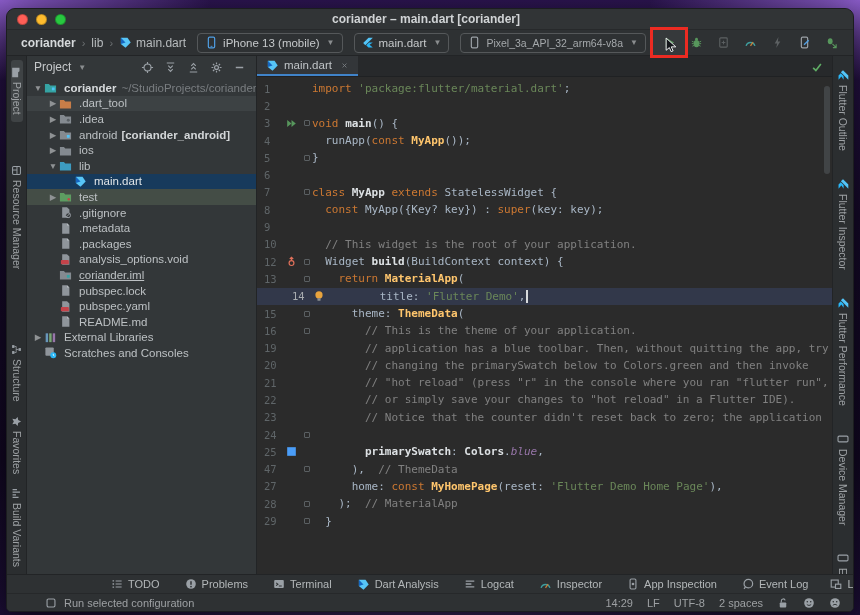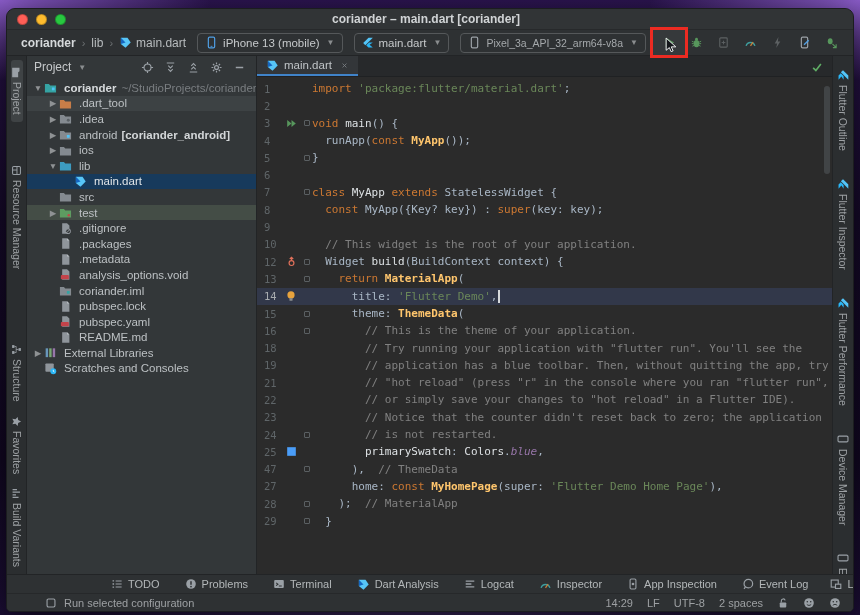--- a/index.html
+++ b/index.html
@@ -63,21 +63,21 @@
   .tab{display:flex;align-items:center;gap:5px;padding:0 9px;background:#333639;border-bottom:2px solid #4083c9;font-size:11.5px;color:#c0c4c7}
   .code{flex:1;position:relative;overflow:hidden;font-family:"DejaVu Sans Mono",monospace;font-size:11px;padding-top:3px}
   .line{display:flex;height:17.3px;align-items:center;position:relative}
   .line.cur{background:#32384a}
   .lnum{width:24px;flex:none;color:#5f6568;font-size:10.5px;padding-left:7px;font-family:"DejaVu Sans Mono",monospace}
   .gico{width:20px;flex:none;display:flex;justify-content:center;align-items:center}
   .foldc{width:11px;flex:none;display:flex;justify-content:center;align-items:center}
   .foldm{width:6px;height:6px;border:1px solid #5a5f62;border-radius:1px}
   .ltext{white-space:pre}
   .k{color:#cc7832}.s{color:#6a8759}.c{color:#808080}.t{color:#ffc66d;font-weight:bold}
-  .d{color:#dce0e3;font-weight:normal}.f{color:#9876aa;font-style:italic}.p{color:#a9b7c6}.a{color:#bbb529}
+  .d{color:#dce0e3;font-weight:bold}.f{color:#9876aa;font-style:italic}.p{color:#a9b7c6}.a{color:#bbb529}
   .cursorbar{display:inline-block;width:1.5px;height:13px;background:#d7dadc;vertical-align:text-bottom;margin-left:1px}
   .echeck{position:absolute;top:5px;right:9px}
   .escroll{position:absolute;right:2px;top:30px;width:6px;height:88px;background:#4a4e50;border-radius:3px;opacity:.75}
   
   .bbar{height:19px;flex:none;background:#2e3133;border-top:1px solid #222426;display:flex;align-items:center;font-size:11px;color:#b3b7b9;padding-left:104px}
   .bitem{display:flex;align-items:center;gap:5px;margin-right:25px;white-space:nowrap}
   .bright{margin-left:auto;display:flex;margin-right:2px}
   .bright .bitem{margin-right:22px}
   .statusbar{height:18px;flex:none;background:#2e3133;border-top:1px solid #26282a;display:flex;align-items:center;font-size:11px;color:#9da0a3;padding:0 12px 0 38px;gap:7px}
   .sright{margin-left:auto;display:flex;align-items:center;gap:14px}
@@ -361,29 +361,20 @@
           <div class="trow sel" style="padding-left: 35px;">
             <span class="arrow"></span>
             <span class="ticon">
               <svg width="13" height="13" viewBox="0 0 14 14" xmlns="http://www.w3.org/2000/svg">
                 <polygon points="2,2 9.2,2 12.6,7 7,12.6 2,8.6" fill="#57c5f7"></polygon>
                 <polygon points="2,2 7,7 2,8.6" fill="#1565c0"></polygon>
               </svg>
             </span>
             <span class="tlabel">main.dart</span>
           </div>
-          <div class="trow" style="padding-left: 20px;">
-            <span class="arrow"></span>
-            <span class="ticon">
-              <svg width="13" height="13" viewBox="0 0 14 14" xmlns="http://www.w3.org/2000/svg">
-                <path d="M1 3.2h4.3l1.4 1.7H13v7.6H1z" fill="#848a90"></path>
-              </svg>
-            </span>
-            <span class="tlabel">src</span>
-          </div>
           <div class="trow softg" style="padding-left: 20px;">
             <span class="arrow">▶</span>
             <span class="ticon">
               <svg width="13" height="13" viewBox="0 0 14 14" xmlns="http://www.w3.org/2000/svg">
                 <path d="M1 3.2h4.3l1.4 1.7H13v7.6H1z" fill="#5d9c61"></path>
                 <circle cx="10.5" cy="10" r="1.3" fill="#c4434a"></circle>
               </svg>
             </span>
             <span class="tlabel">test</span>
           </div>
@@ -399,43 +390,43 @@
             <span class="tlabel">.gitignore</span>
           </div>
           <div class="trow" style="padding-left: 20px;">
             <span class="arrow"></span>
             <span class="ticon">
               <svg width="13" height="13" viewBox="0 0 14 14" xmlns="http://www.w3.org/2000/svg">
                 <path d="M3.4 1.3h5.2l2.6 2.6v8.8H3.4z" fill="#8f959b"></path>
                 <path d="M8.6 1.3v2.6h2.6" fill="#b9bec3"></path>
               </svg>
             </span>
-            <span class="tlabel">.packages</span>
+            <span class="tlabel">.metadata</span>
           </div>
           <div class="trow" style="padding-left: 20px;">
             <span class="arrow"></span>
             <span class="ticon">
               <svg width="13" height="13" viewBox="0 0 14 14" xmlns="http://www.w3.org/2000/svg">
                 <path d="M3.4 1.3h5.2l2.6 2.6v8.8H3.4z" fill="#8f959b"></path>
                 <path d="M8.6 1.3v2.6h2.6" fill="#b9bec3"></path>
               </svg>
             </span>
-            <span class="tlabel">.metadata</span>
+            <span class="tlabel">.packages</span>
           </div>
           <div class="trow" style="padding-left: 20px;">
             <span class="arrow"></span>
             <span class="ticon">
               <svg width="13" height="13" viewBox="0 0 14 14" xmlns="http://www.w3.org/2000/svg">
                 <path d="M3.4 1.3h5.2l2.6 2.6v8.8H3.4z" fill="#8f959b"></path>
                 <rect x="2" y="7.6" width="8.6" height="4.6" rx="1" fill="#c4434a"></rect>
               </svg>
             </span>
             <span class="tlabel">analysis_options.void</span>
           </div>
-          <div class="trow" style="padding-left: 20px;">
+          <div class="trow" style="padding-left: 20px; text-decoration: underline;">
             <span class="arrow"></span>
             <span class="ticon">
               <svg width="13" height="13" viewBox="0 0 14 14" xmlns="http://www.w3.org/2000/svg">
                 <path d="M1 3.2h4.3l1.4 1.7H13v7.6H1z" fill="#848a90"></path>
                 <rect x="8.5" y="7.5" width="3" height="3" fill="#35a3a3"></rect>
               </svg>
             </span>
             <span class="tlabel">coriander.iml</span>
           </div>
           <div class="trow" style="padding-left: 20px;">
@@ -597,21 +588,21 @@
           </div>
           <div class="line">
             <span class="lnum">13</span>
             <span class="gico"></span>
             <span class="foldc">
               <span class="foldm"></span>
             </span>
             <span class="ltext"><span class="p">    </span><span class="k">return </span><span class="t">MaterialApp</span><span class="p">(</span></span>
           </div>
           <div class="line cur">
-            <span class="lnum" style="color: rgb(168, 172, 175);">14</span>
+            <span class="lnum" style="color: rgb(168, 172, 175); margin-left: 28px;">14</span>
             <span class="gico">
               <svg width="12" height="12" viewBox="0 0 14 14" xmlns="http://www.w3.org/2000/svg">
                 <circle cx="7" cy="5.8" r="4.2" fill="#e8a33d"></circle>
                 <rect x="5.2" y="9.6" width="3.6" height="3" rx=".6" fill="#8a8d8f"></rect>
               </svg>
             </span>
             <span class="foldc"></span>
             <span class="ltext"><span class="p">      title: </span><span class="s">'Flutter Demo'</span><span class="p">,</span><span class="cursorbar"></span></span>
           </div>
           <div class="line">
@@ -624,32 +615,32 @@
           </div>
           <div class="line">
             <span class="lnum">16</span>
             <span class="gico"></span>
             <span class="foldc">
               <span class="foldm"></span>
             </span>
             <span class="ltext"><span class="c">        // This is the theme of your application.</span></span>
           </div>
           <div class="line">
-            <span class="lnum">18</span>
-            <span class="gico"></span>
-            <span class="foldc"></span>
-            <span class="ltext"><span class="c">        // Try running your application with "flutter run". You'll see the</span></span>
-          </div>
-          <div class="line">
             <span class="lnum">19</span>
             <span class="gico"></span>
             <span class="foldc"></span>
             <span class="ltext"><span class="c">        // application has a blue toolbar. Then, without quitting the app, try</span></span>
           </div>
           <div class="line">
+            <span class="lnum">20</span>
+            <span class="gico"></span>
+            <span class="foldc"></span>
+            <span class="ltext"><span class="c">        // changing the primarySwatch below to Colors.green and then invoke</span></span>
+          </div>
+          <div class="line">
             <span class="lnum">21</span>
             <span class="gico"></span>
             <span class="foldc"></span>
             <span class="ltext"><span class="c">        // "hot reload" (press "r" in the console where you ran "flutter run",</span></span>
           </div>
           <div class="line">
             <span class="lnum">22</span>
             <span class="gico"></span>
             <span class="foldc"></span>
             <span class="ltext"><span class="c">        // or simply save your changes to "hot reload" in a Flutter IDE).</span></span>
@@ -659,21 +650,20 @@
             <span class="gico"></span>
             <span class="foldc"></span>
             <span class="ltext"><span class="c">        // Notice that the counter didn't reset back to zero; the application</span></span>
           </div>
           <div class="line">
             <span class="lnum">24</span>
             <span class="gico"></span>
             <span class="foldc">
               <span class="foldm"></span>
             </span>
-            <span class="ltext"><span class="c">        // is not restarted.</span></span>
           </div>
           <div class="line">
             <span class="lnum">25</span>
             <span class="gico">
               <svg width="11" height="11" viewBox="0 0 14 14" xmlns="http://www.w3.org/2000/svg">
                 <rect x="1.5" y="1.5" width="11" height="11" fill="#4a9df8"></rect>
               </svg>
             </span>
             <span class="foldc"></span>
             <span class="ltext"><span class="p">        </span><span class="d">primarySwatch</span><span class="p">: </span><span class="d">Colors</span><span class="p">.</span><span class="f">blue</span><span class="p">,</span></span>
@@ -683,21 +673,21 @@
             <span class="gico"></span>
             <span class="foldc">
               <span class="foldm"></span>
             </span>
             <span class="ltext"><span class="p">      ),  </span><span class="c">// ThemeData</span></span>
           </div>
           <div class="line">
             <span class="lnum">27</span>
             <span class="gico"></span>
             <span class="foldc"></span>
-            <span class="ltext"><span class="p">      home: </span><span class="k">const </span><span class="t">MyHomePage</span><span class="p">(super: </span><span class="s">'Flutter Demo Home Page'</span><span class="p">),</span></span>
+            <span class="ltext"><span class="p">      home: </span><span class="k">const </span><span class="t">MyHomePage</span><span class="p">(reset: </span><span class="s">'Flutter Demo Home Page'</span><span class="p">),</span></span>
           </div>
           <div class="line">
             <span class="lnum">28</span>
             <span class="gico"></span>
             <span class="foldc">
               <span class="foldm"></span>
             </span>
             <span class="ltext"><span class="p">    );  </span><span class="c">// MaterialApp</span></span>
           </div>
           <div class="line">

